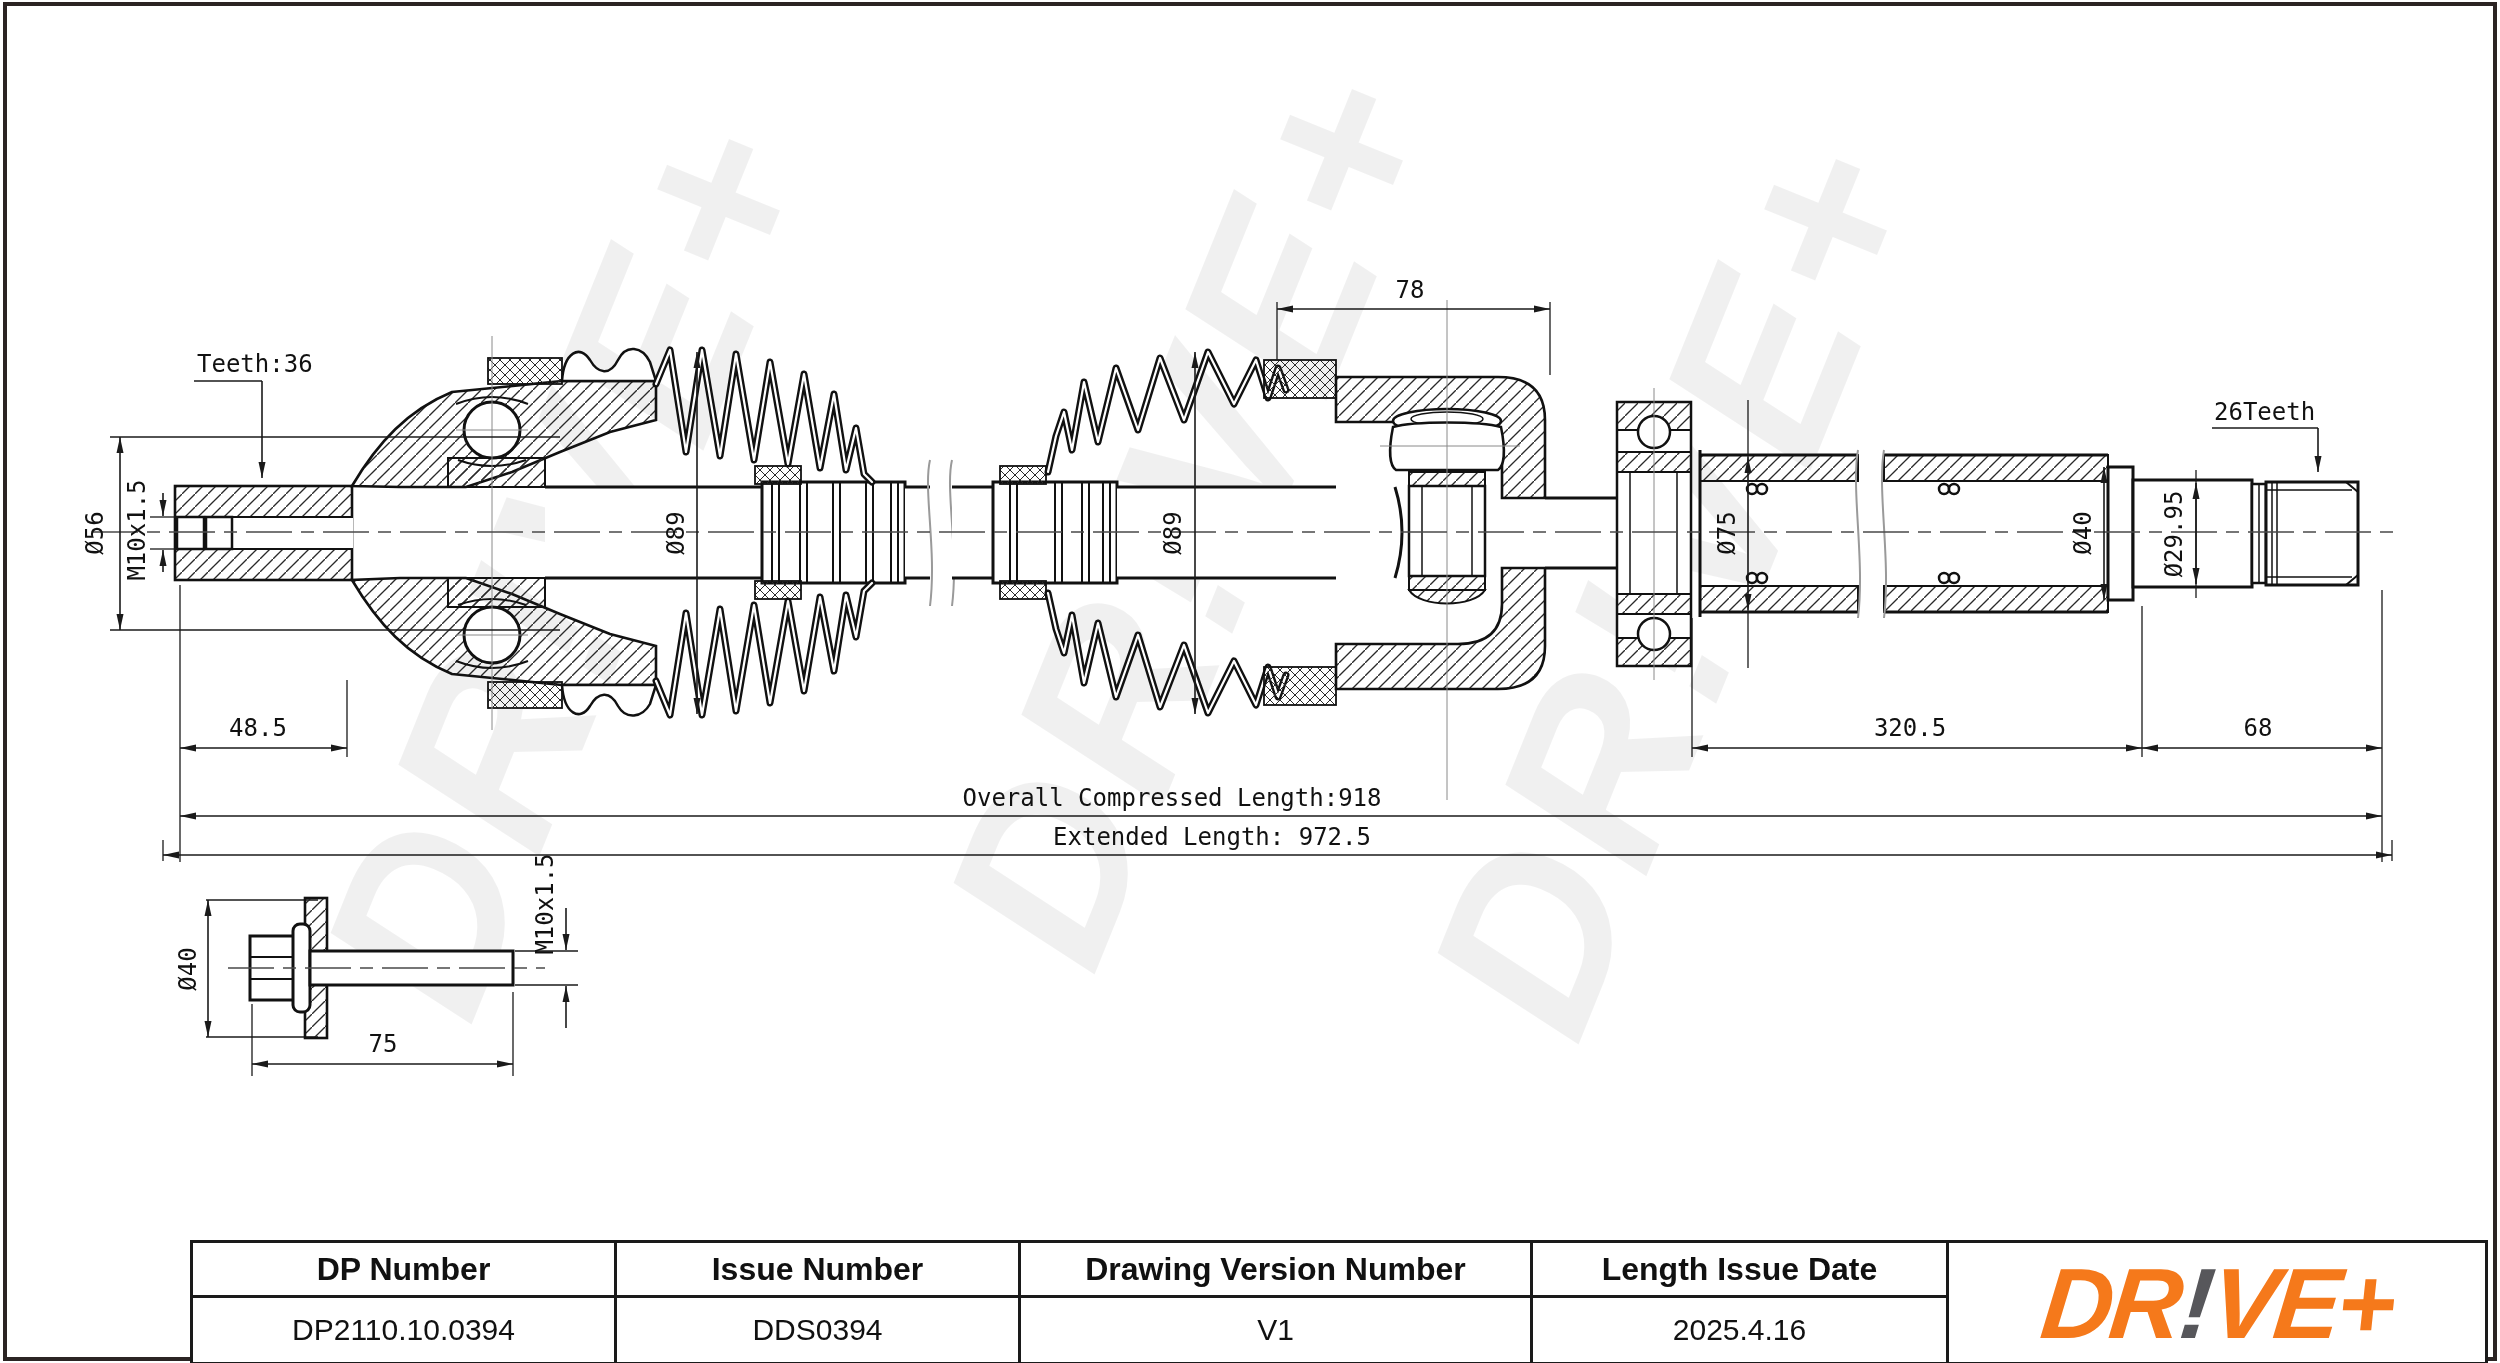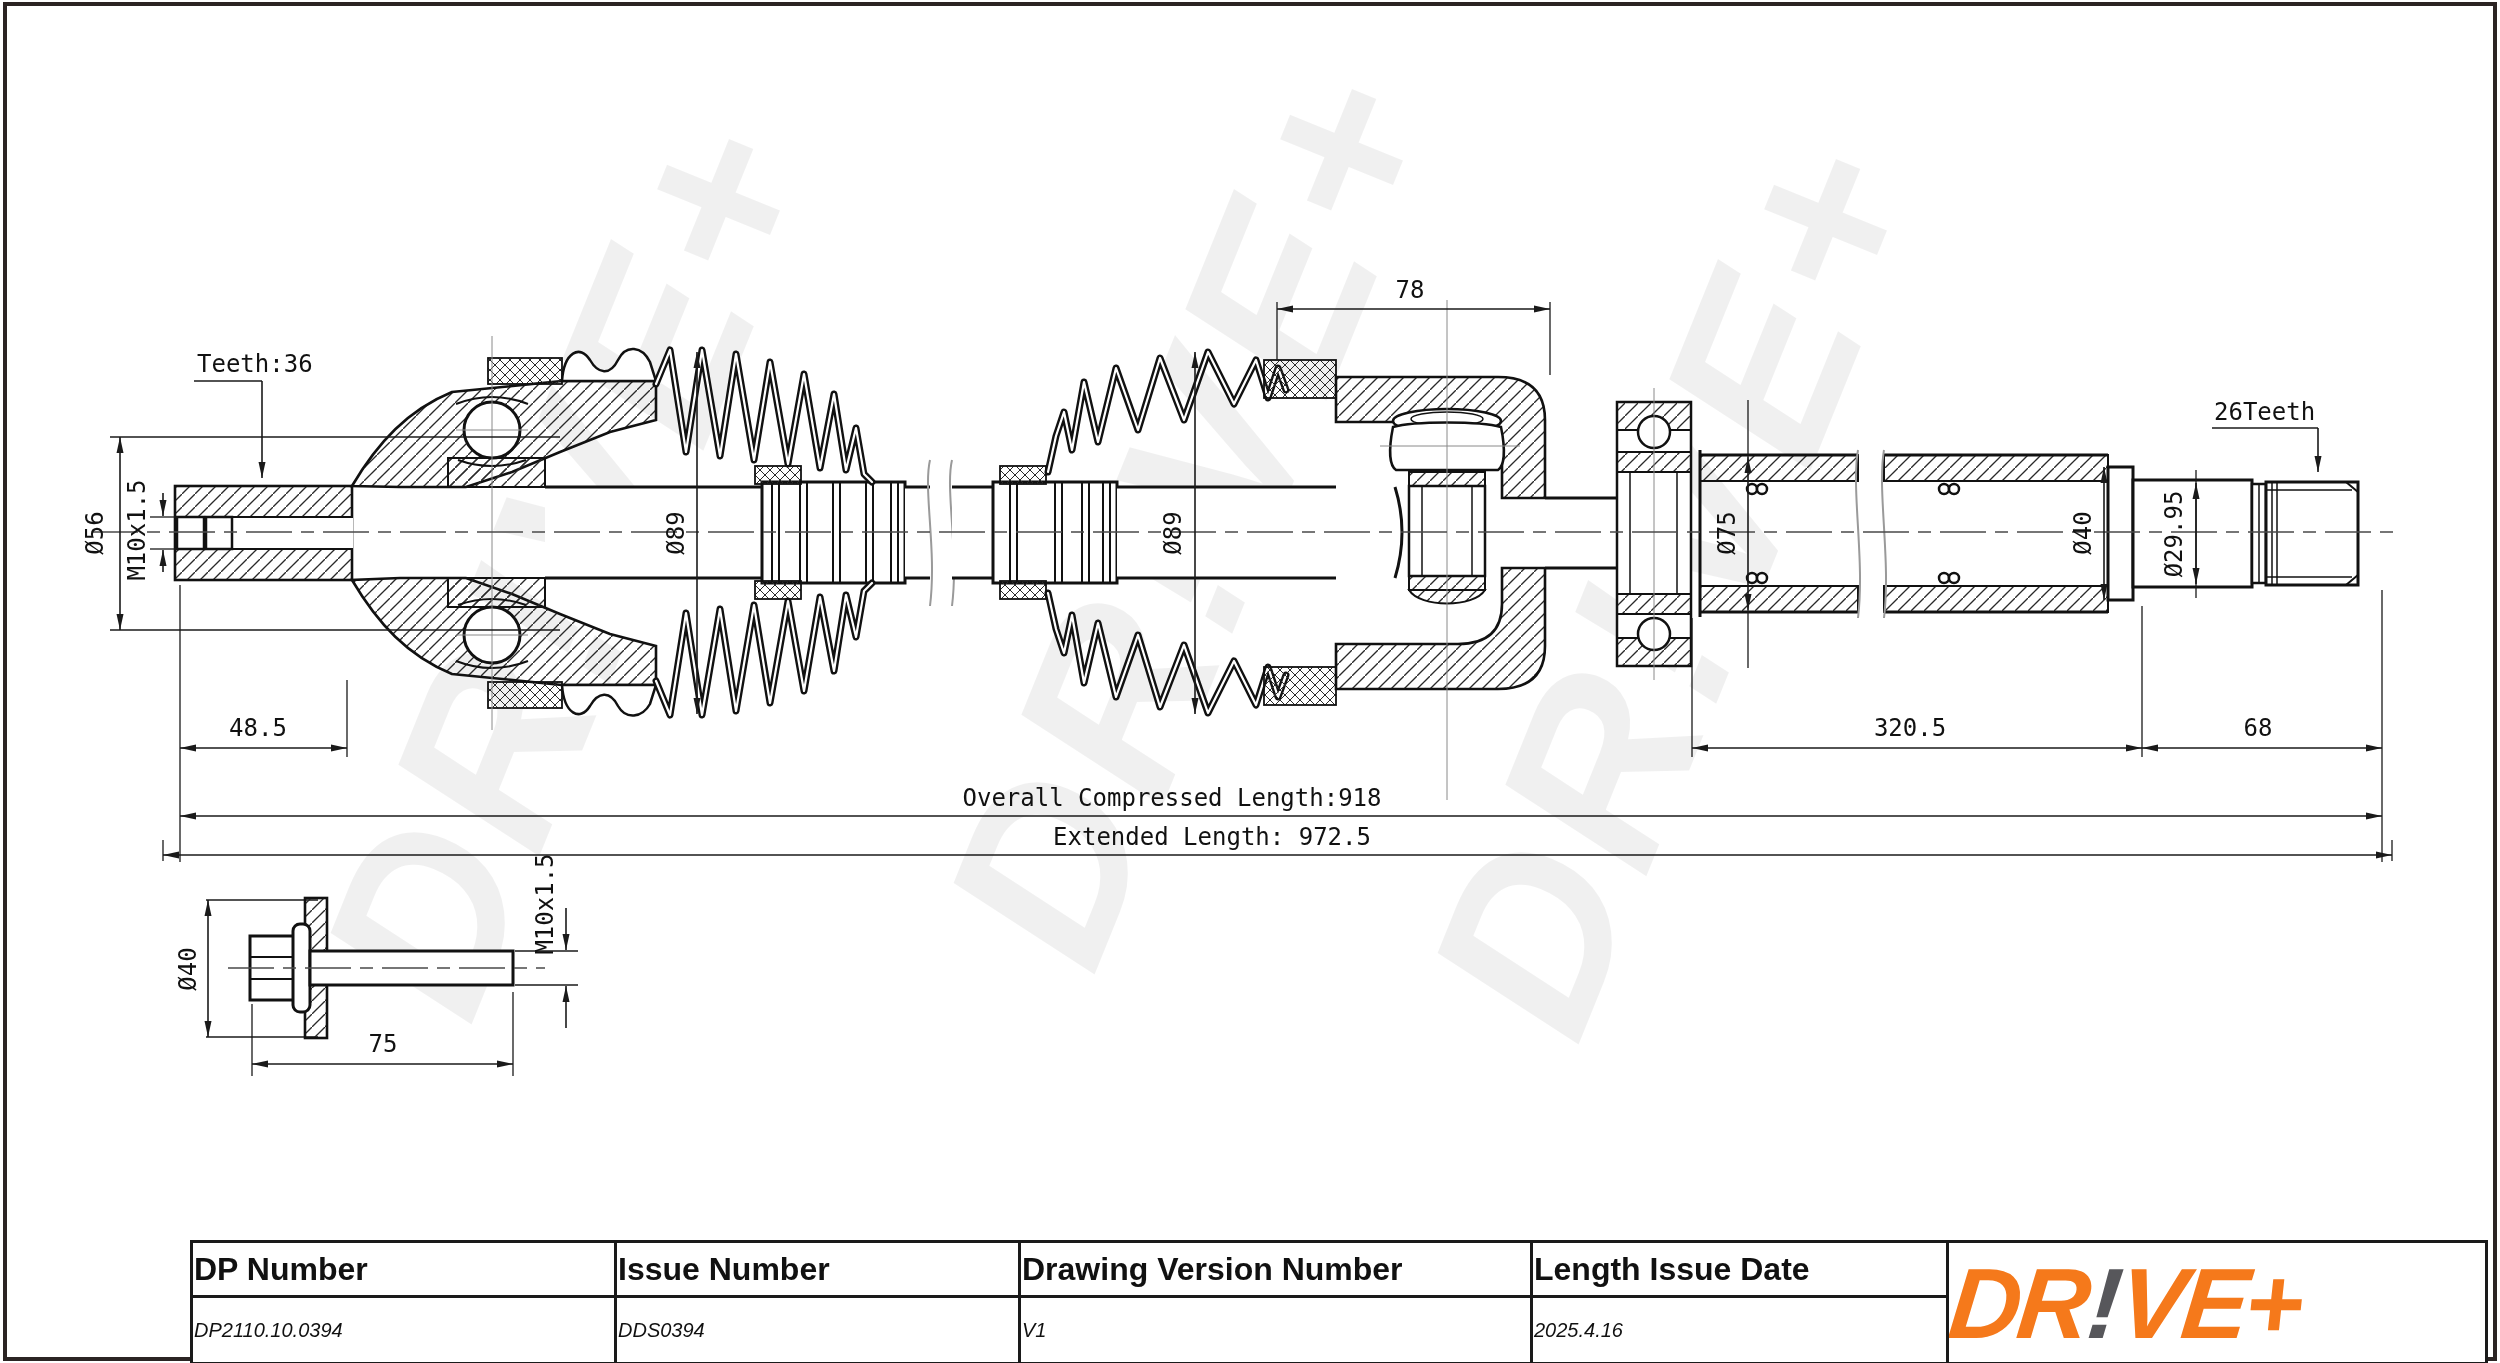--- a/index.html
+++ b/index.html
@@ -21,24 +21,24 @@
   .w    {fill:#fff;stroke:none;}
   .thin {stroke:#8a8a8a;stroke-width:1;fill:none;}
   .brk  {stroke:#9a9a9a;stroke-width:2;fill:none;}
   .boot {stroke:#111;stroke-width:7;fill:none;stroke-linejoin:round;stroke-linecap:round;}
   .bootin{stroke:#fff;stroke-width:2.2;fill:none;stroke-linejoin:round;stroke-linecap:round;}
   text.d{font-family:"DejaVu Sans Mono",monospace;font-size:24px;fill:#111;}
   text.wm{font-family:"Liberation Sans",sans-serif;font-weight:bold;font-style:italic;
           font-size:240px;fill:#000;opacity:0.055;letter-spacing:8px;}
   
   .tblock{position:absolute;left:190px;top:1240px;border-collapse:collapse;table-layout:fixed;}
-  .tblock td{border:3px solid #1a1a1a;vertical-align:middle;
+  .tblock td{border:3px solid #1a1a1a;text-align:center;vertical-align:middle;
              color:#111;background:#fff;overflow:hidden;}
   .tblock .hd{font-weight:bold;font-size:32px;height:50px;}
-  .tblock .vl{font-size:20px;height:62px;font-style:italic;}
+  .tblock .vl{font-size:30px;height:62px;}
   .logo{font-style:italic;font-weight:800;font-size:100px;letter-spacing:-4px;
         transform:skewX(-6deg);white-space:nowrap;line-height:1;}
   .logo .or{color:#F5791B;} .logo .gr{color:#57575B;padding:0 2px;}
 </style>
 </head>
 <body>
 
 <div class="sheet">
 <svg width="2500" height="1363" viewBox="0 0 2500 1363">
   <defs>

